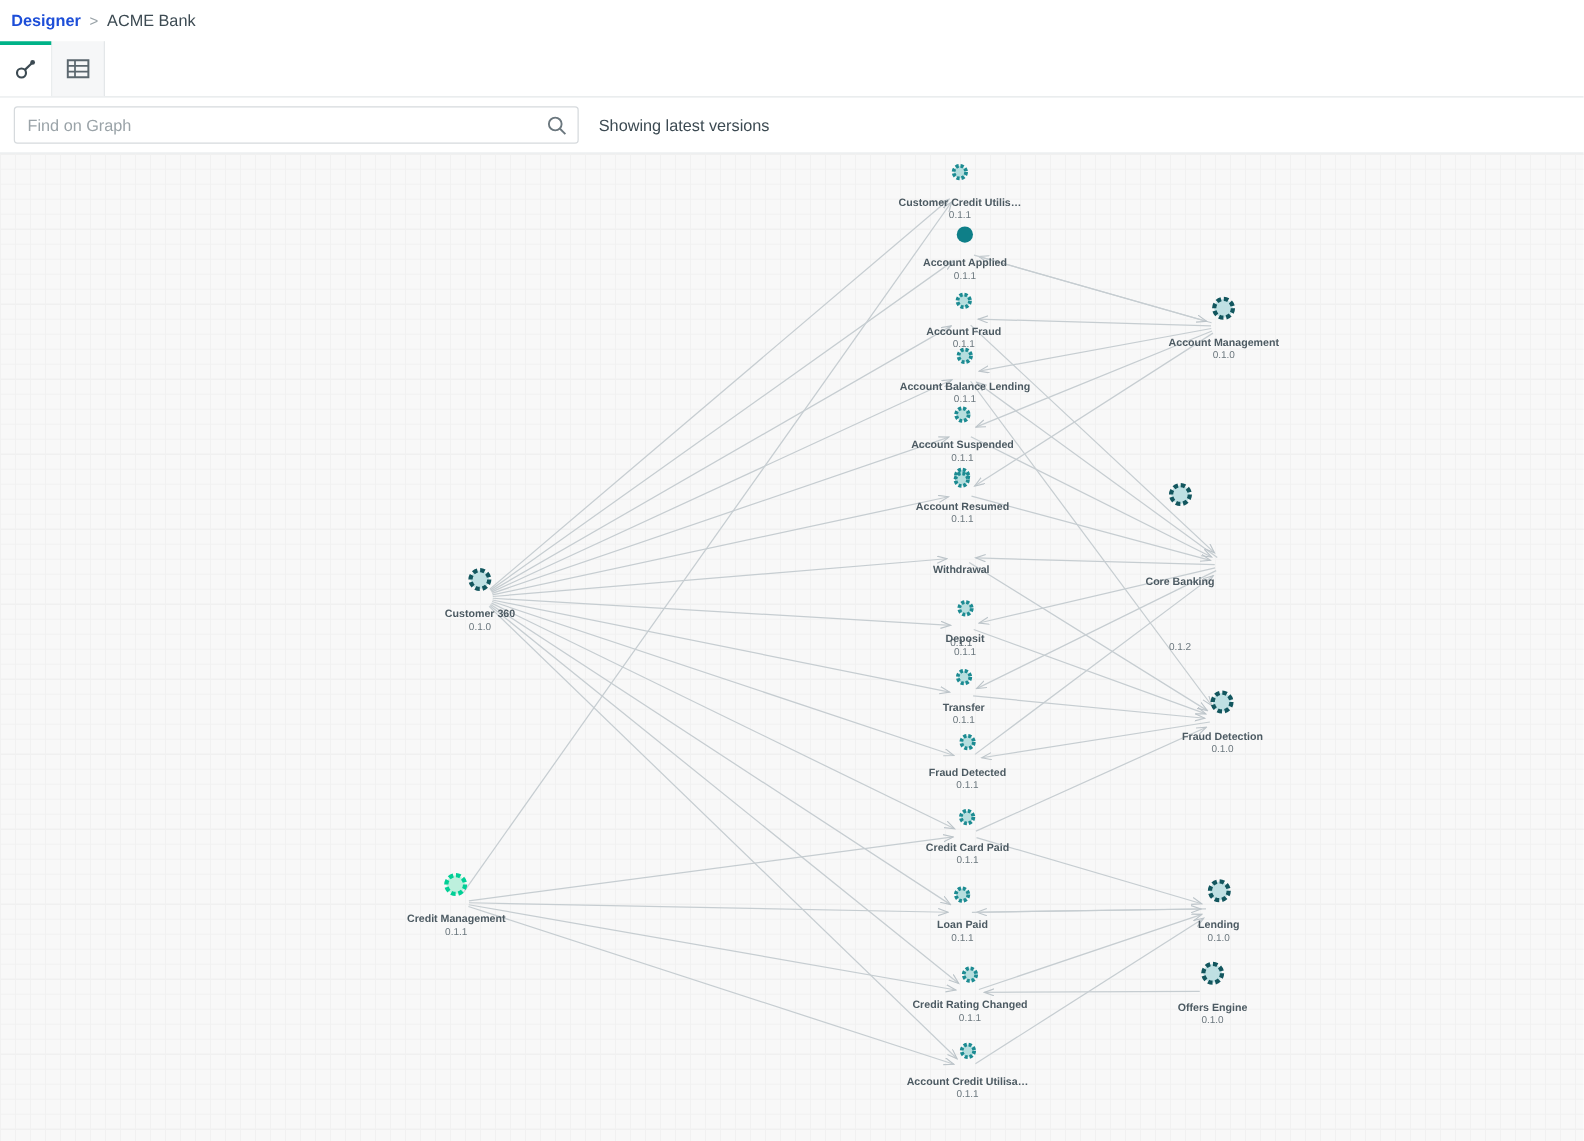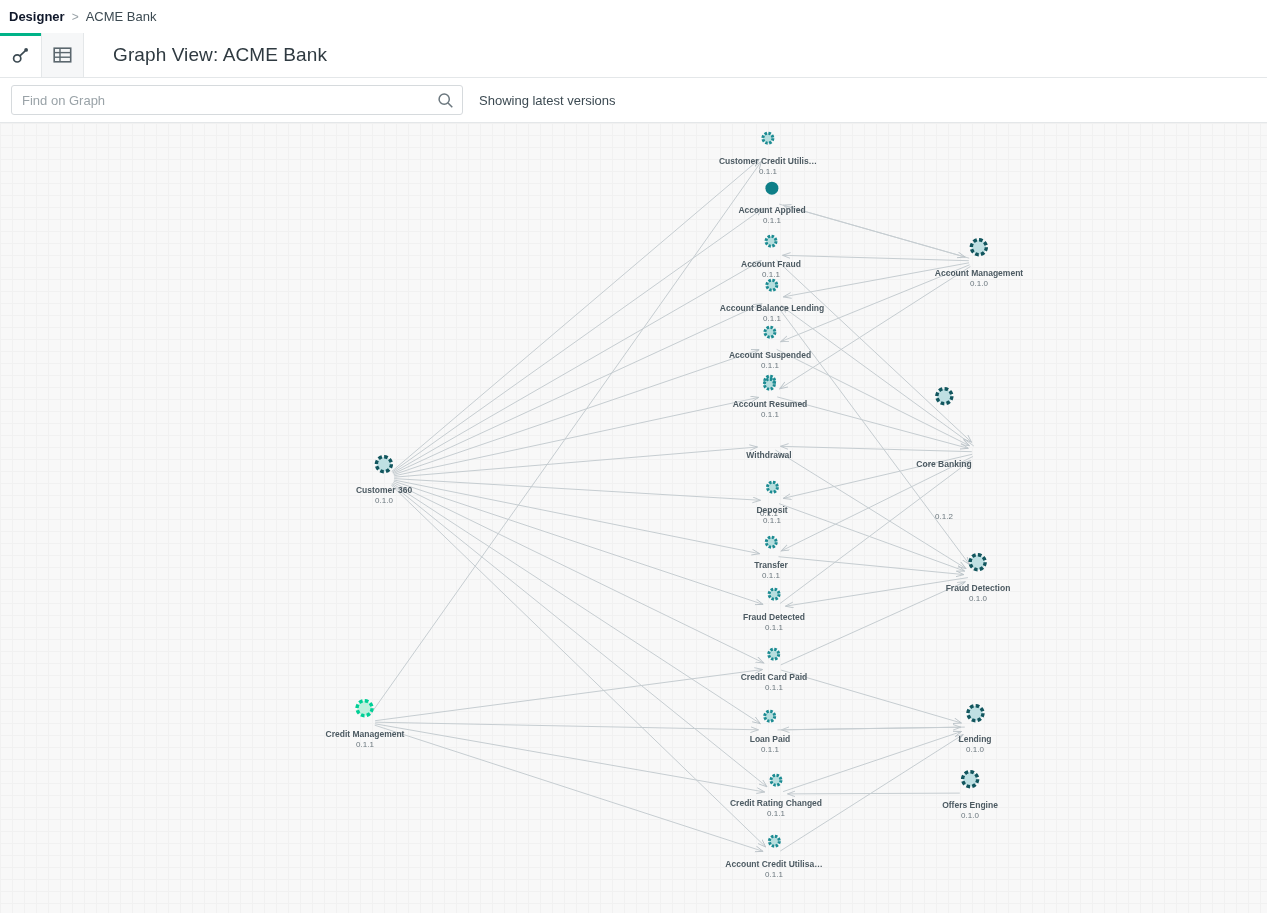--- a/index.html
+++ b/index.html
@@ -11,21 +11,21 @@
   }
 
   
   .breadcrumb {
     height: 33px;
     display: flex; align-items: center;
     padding-left: 9px;
     font-size: 13px;
     background: #ffffff;
   }
-  .crumb-root { color: #0f172a; font-weight: bold; cursor: pointer; }
+  .crumb-root { color: #1d4ed8; font-weight: bold; cursor: pointer; }
   .crumb-sep { color: #9aa3a8; margin: 0 7px; font-size: 12px; }
   .crumb-leaf { color: #3c4a52; }
 
   
   .titlebar {
     height: 45px;
     display: flex; align-items: stretch;
     border-bottom: 1px solid #e4e7e9;
     background: #ffffff;
     position: relative;
@@ -154,21 +154,20 @@
       <span>
         <svg width="19" height="18" viewBox="0 0 19 18">
           <rect x="1.2" y="2.2" width="16.5" height="13.6" fill="none" stroke="#5b676e" stroke-width="1.6"></rect>
           <line x1="1.2" y1="6.6" x2="17.7" y2="6.6" stroke="#5b676e" stroke-width="1.4"></line>
           <line x1="1.2" y1="11.2" x2="17.7" y2="11.2" stroke="#5b676e" stroke-width="1.4"></line>
           <line x1="7.0" y1="2.2" x2="7.0" y2="15.8" stroke="#5b676e" stroke-width="1.4"></line>
         </svg>
       </span>
     </div>
   </div>
-  <div class="view-title">Graph View: ACME Bank</div>
 </div>
 
 <div class="searchrow">
   <div class="search-wrap">
     <input type="text" placeholder="Find on Graph" style="">
     <span class="search-btn">
       <svg width="17" height="17" viewBox="0 0 17 17">
         <circle cx="7.2" cy="7.2" r="5.1" fill="none" stroke="#6b777e" stroke-width="1.5"></circle>
         <line x1="11.0" y1="11.0" x2="15.3" y2="15.3" stroke="#6b777e" stroke-width="1.5"></line>
       </svg>

